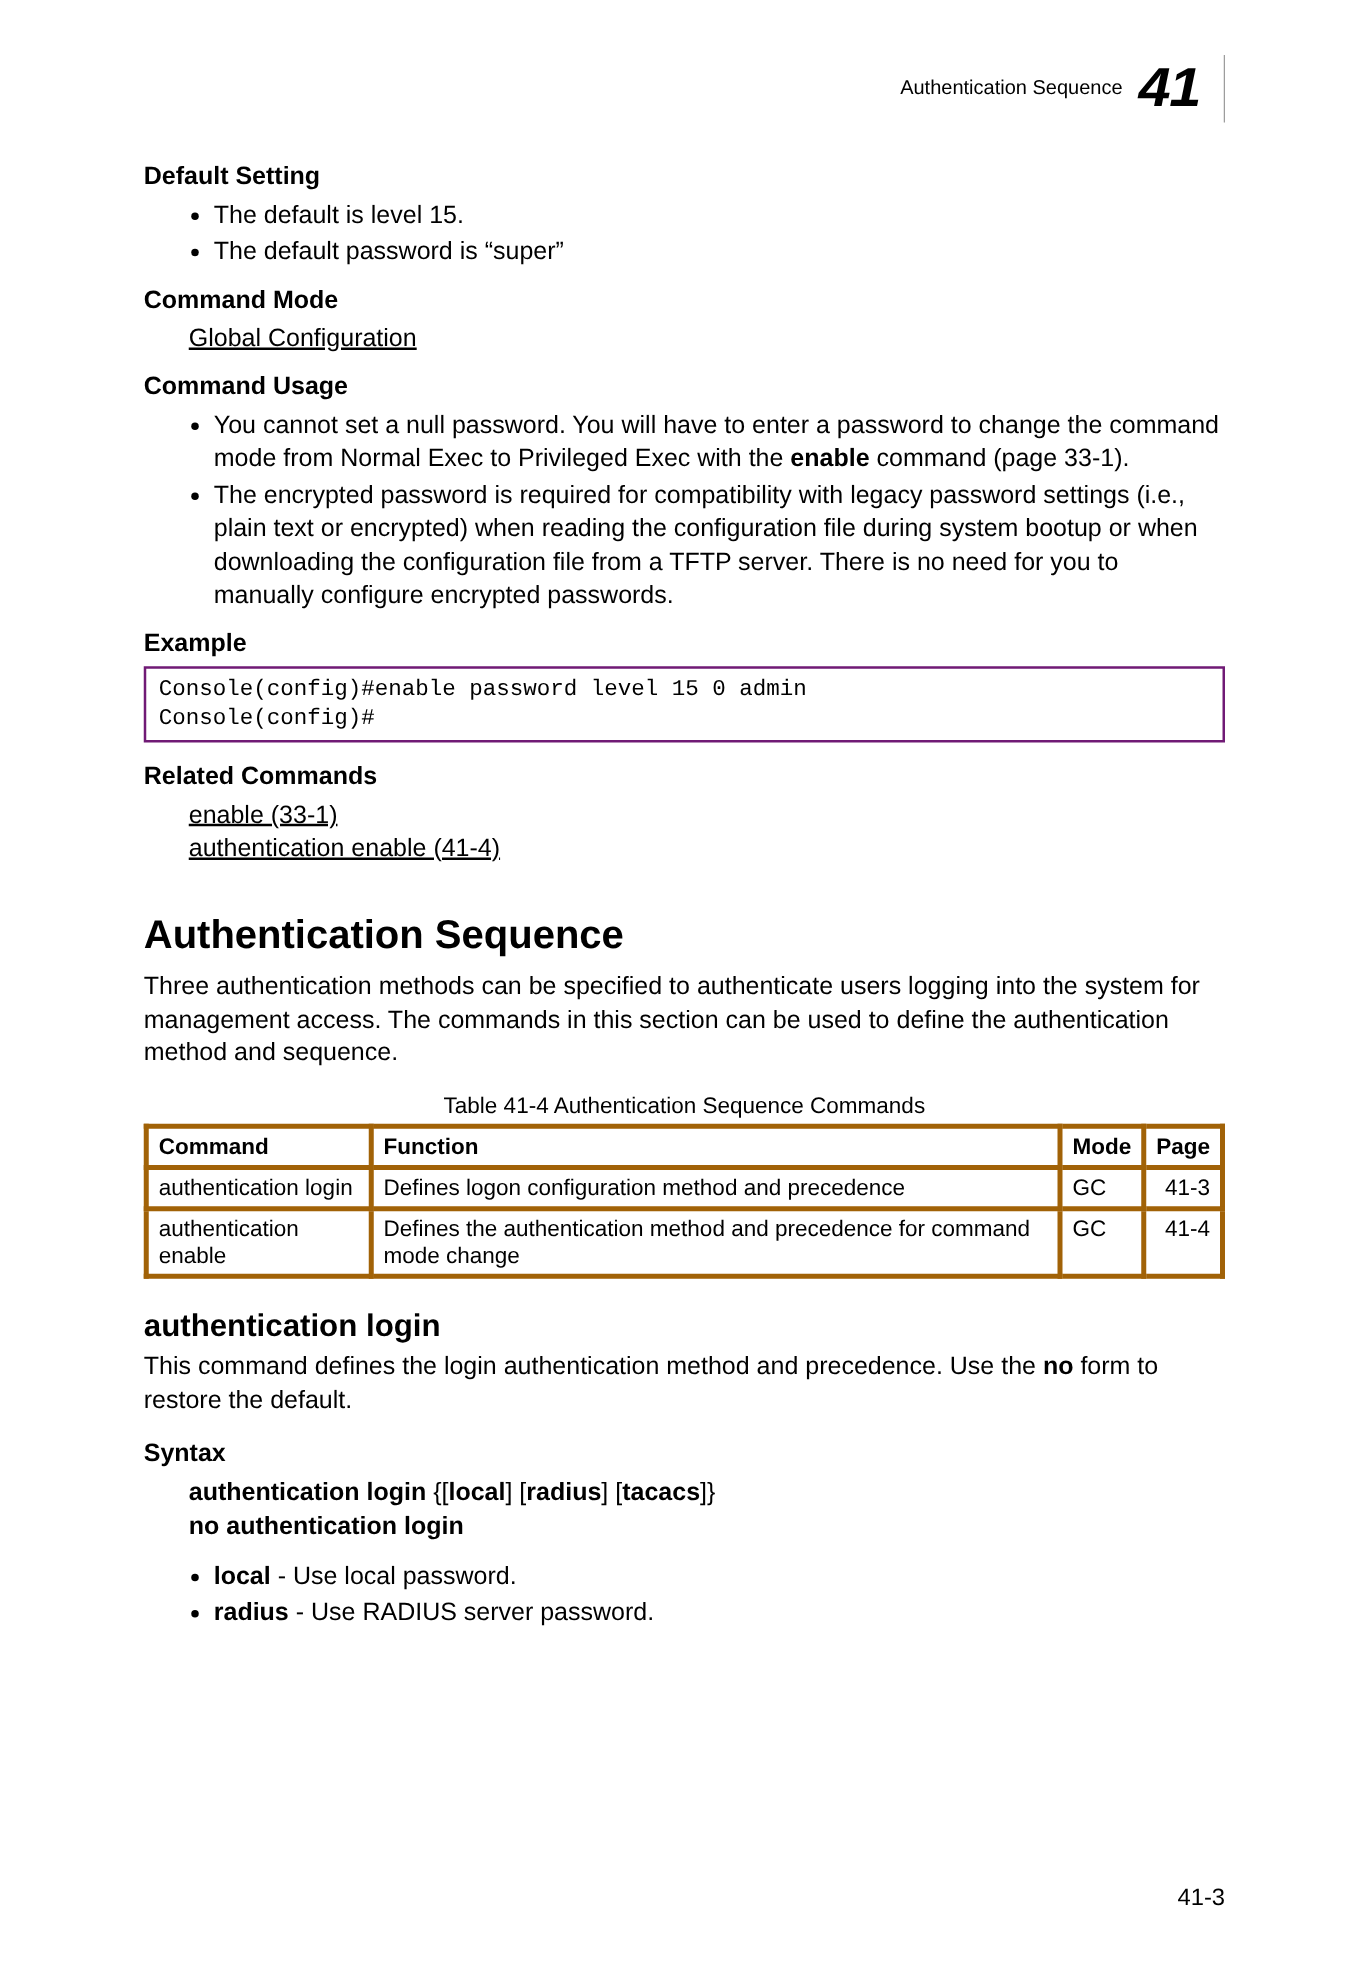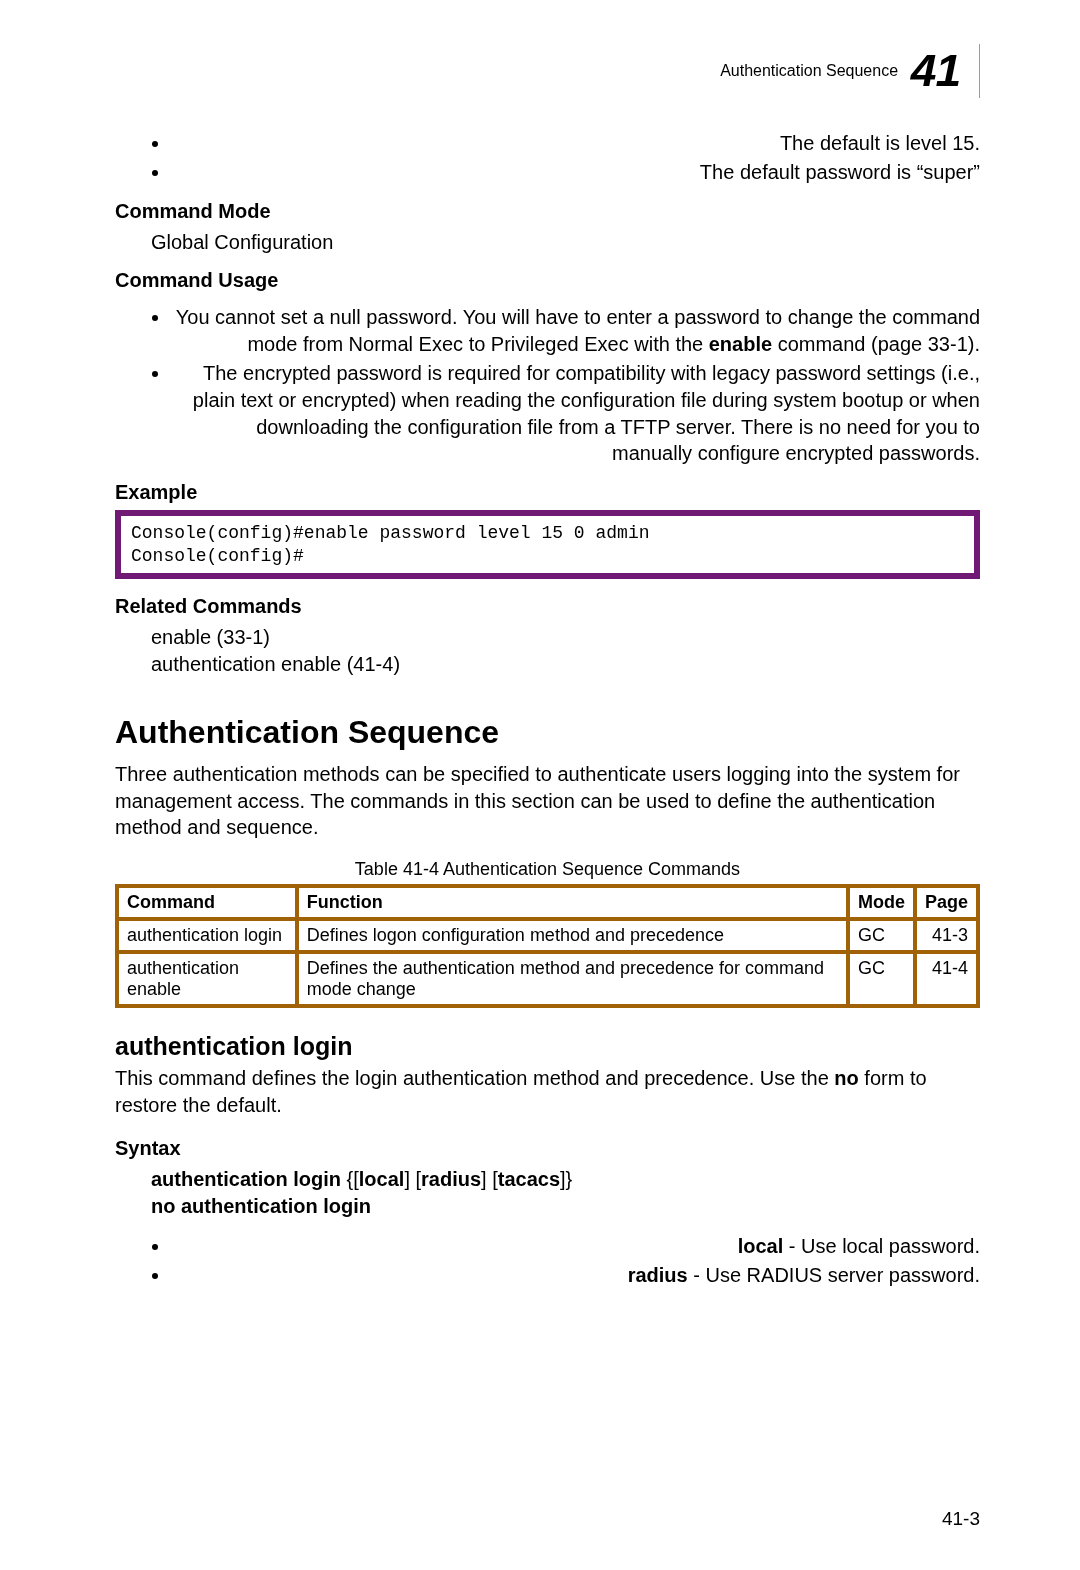--- a/index.html
+++ b/index.html
@@ -36,38 +36,38 @@
     background: #9d9d9d;
     margin-left: 6px;
   }
   .section-heading {
     font-weight: bold;
     font-size: 20px;
     margin-top: 8px;
     margin-bottom: 6px;
   }
   ul.bullets {
-    margin: 12px 0 14px 0;
+    margin: 0 0 14px 0;
     padding-left: 56px;
     list-style: disc;
-    text-align: right;
   }
   ul.bullets li {
     font-size: 20px;
     line-height: 1.34;
     margin-bottom: 2px;
   }
   .indent-text {
     margin: 0 0 14px 36px;
     font-size: 20px;
     line-height: 1.34;
+    text-decoration: underline;
   }
   .bold { font-weight: bold; }
   .code-box {
-    border: 6px solid #701a75;
+    border: 2px solid #701a75;
     padding: 6px 10px;
     font-family: "Courier New", monospace;
     font-size: 18px;
     white-space: pre;
     margin: 0 0 16px 0;
     line-height: 1.25;
   }
   h1.big {
     font-size: 32px;
     font-weight: bold;
@@ -123,20 +123,21 @@
 <body>
 
 <div class="page">
 
   <div class="header">
     <span>Authentication Sequence</span>
     <span class="chapter-num">41</span>
     <span class="hdiv"></span>
   </div>
 
+  <div class="section-heading">Default Setting</div>
   <ul class="bullets">
     <li>The default is level 15.</li>
     <li>The default password is “super”</li>
   </ul>
 
   <div class="section-heading">Command Mode</div>
   <p class="indent-text">Global Configuration</p>
 
   <div class="section-heading">Command Usage</div>
   <ul class="bullets">

